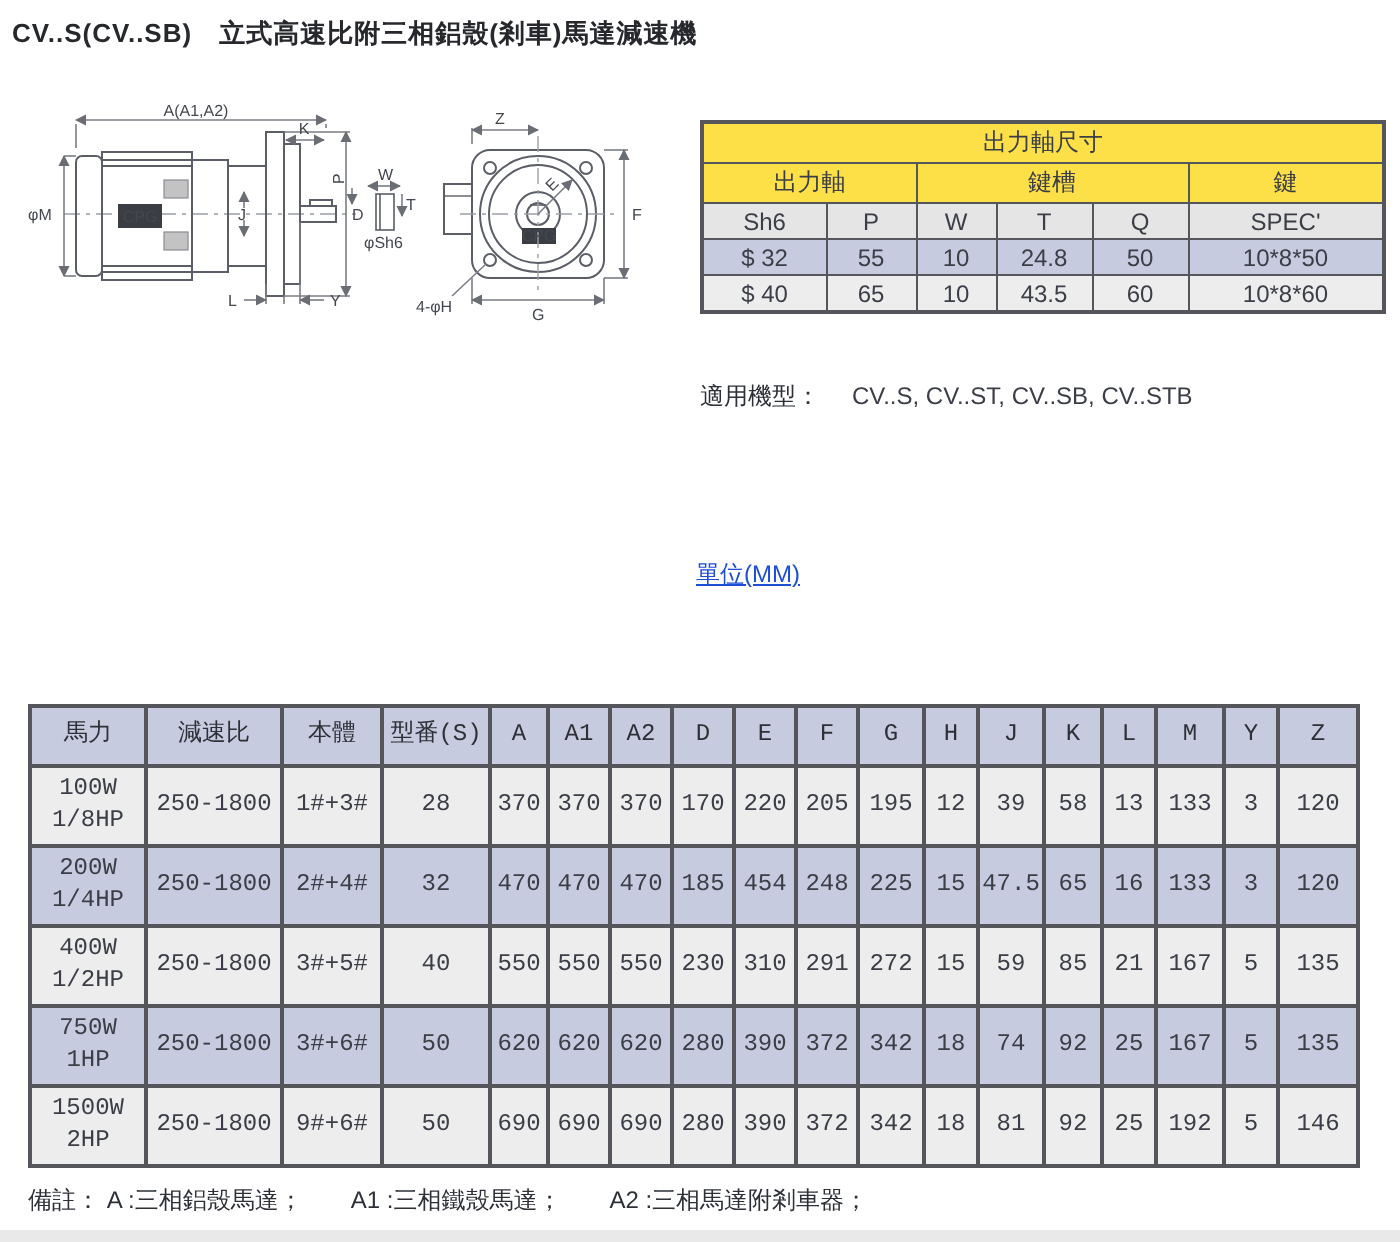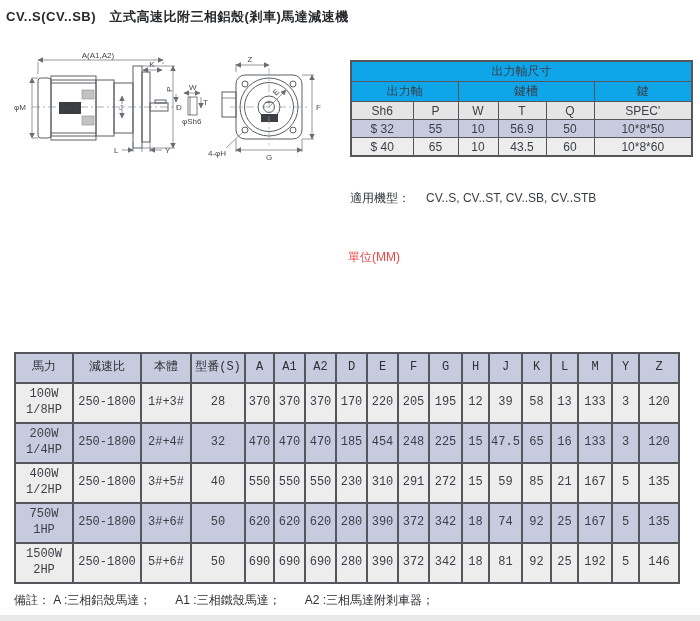--- a/index.html
+++ b/index.html
@@ -7,28 +7,28 @@
         font-family:"Liberation Sans","DejaVu Sans",sans-serif;color:#33363c;}
   .title{position:absolute;left:6px;top:8px;font-size:13px;color:#26282c;letter-spacing:.5px;font-weight:bold;}
   
   #drawings{position:absolute;left:10px;top:52px;}
   #drawings text{font-size:8px;fill:#44474e;}
   
   table{border-collapse:collapse;table-layout:fixed;}
   #shaft-table{position:absolute;left:350px;top:60px;width:341px;font-size:12px;}
   #shaft-table th,#shaft-table td{border:1px solid #55565c;text-align:center;
       padding:1px 2px;height:15px;font-weight:normal;color:#3b3e46;overflow:hidden;white-space:nowrap;}
-  #shaft-table .lav th{background:#0ea5e9;}
+  #shaft-table .lav th{background:#fde047;}
   #shaft-table .lite th{background:#e5e5e5;}
   #shaft-table tbody tr:nth-child(odd) td{background:#c7cbdf;}
   #shaft-table tbody tr:nth-child(even) td{background:#ededed;}
   #shaft-table{border:2px solid #55565c;}
   .models-line{position:absolute;left:350px;top:190px;font-size:12px;color:#3b3e46;}
   .models-line .lbl{margin-right:16px;color:#2d3036;}
-  .unit-note{position:absolute;left:348px;top:249px;font-size:12px;color:#ef4444;}
+  .unit-note{position:absolute;left:348px;top:279px;font-size:12px;color:#1d4ed8;text-decoration:underline;}
   
   #main-table{position:absolute;left:14px;top:352px;width:627px;font-size:12px;border:2px solid #55565c;font-family:Liberation Mono, monospace;}
   #main-table th,#main-table td{border:2px solid #55565c;text-align:center;vertical-align:middle;
       font-weight:normal;color:#3b3e46;overflow:hidden;white-space:pre-line;line-height:1.3;}
   #main-table thead th{background:#c7cbdf;height:26px;color:#2d3036;}
   #main-table tbody td{height:36px;}
   #main-table tbody tr:nth-child(odd) td{background:#ededed;}
   #main-table tbody tr:nth-child(even) td{background:#c7cbdf;}
   .footnote{position:absolute;left:14px;top:592px;font-size:12px;color:#2d3036;text-align:center;}
   .bottom-strip{position:absolute;left:0;bottom:0;width:100%;height:6px;background:#e9e9e9;}
@@ -193,21 +193,21 @@
         <th>T</th>
         <th>Q</th>
         <th>SPEC'</th>
       </tr>
     </thead>
     <tbody>
         <tr>
           <td>$ 32</td>
           <td>55</td>
           <td>10</td>
-          <td>56.9</td>
+          <td>24.8</td>
           <td>50</td>
           <td>10*8*50</td>
         </tr>
         <tr>
           <td>$ 40</td>
           <td>65</td>
           <td>10</td>
           <td>43.5</td>
           <td>60</td>
           <td>10*8*60</td>
@@ -346,21 +346,21 @@
           <td>92</td>
           <td>25</td>
           <td>167</td>
           <td>5</td>
           <td>135</td>
         </tr>
         <tr>
           <td>1500W
 2HP</td>
           <td>250-1800</td>
-          <td>5#+6#</td>
+          <td>9#+6#</td>
           <td>50</td>
           <td>690</td>
           <td>690</td>
           <td>690</td>
           <td>280</td>
           <td>390</td>
           <td>372</td>
           <td>342</td>
           <td>18</td>
           <td>81</td>

